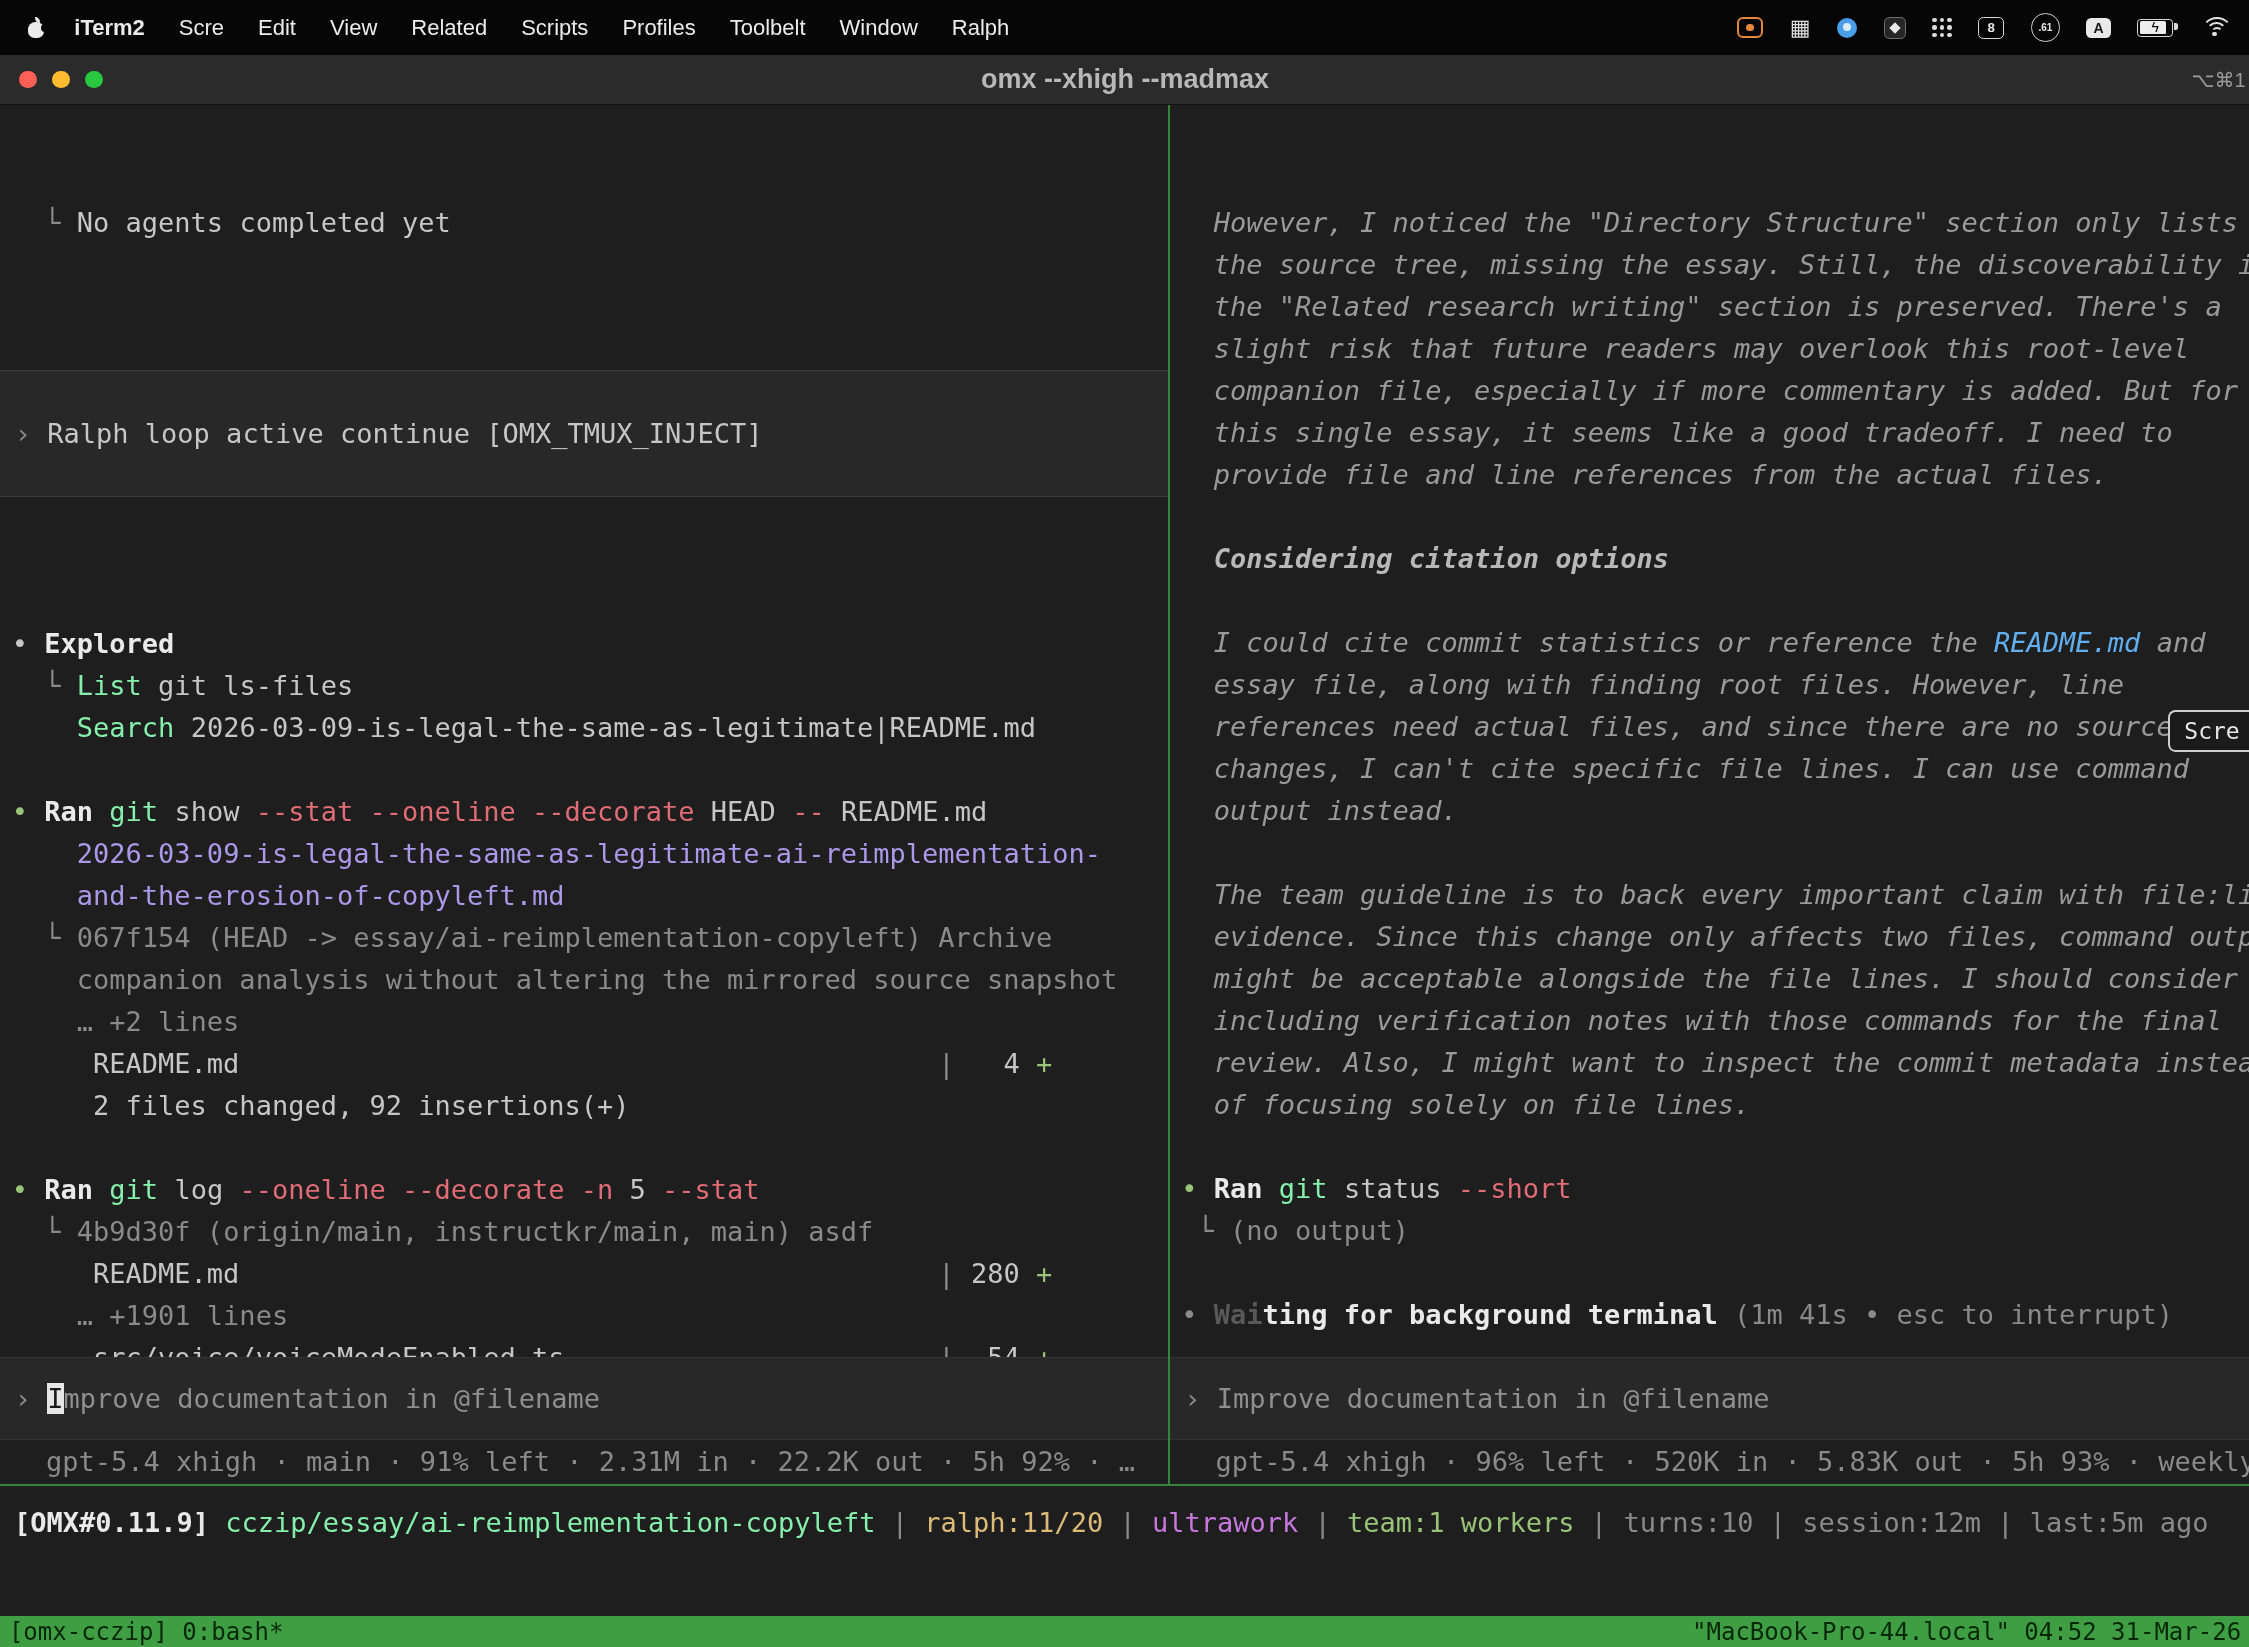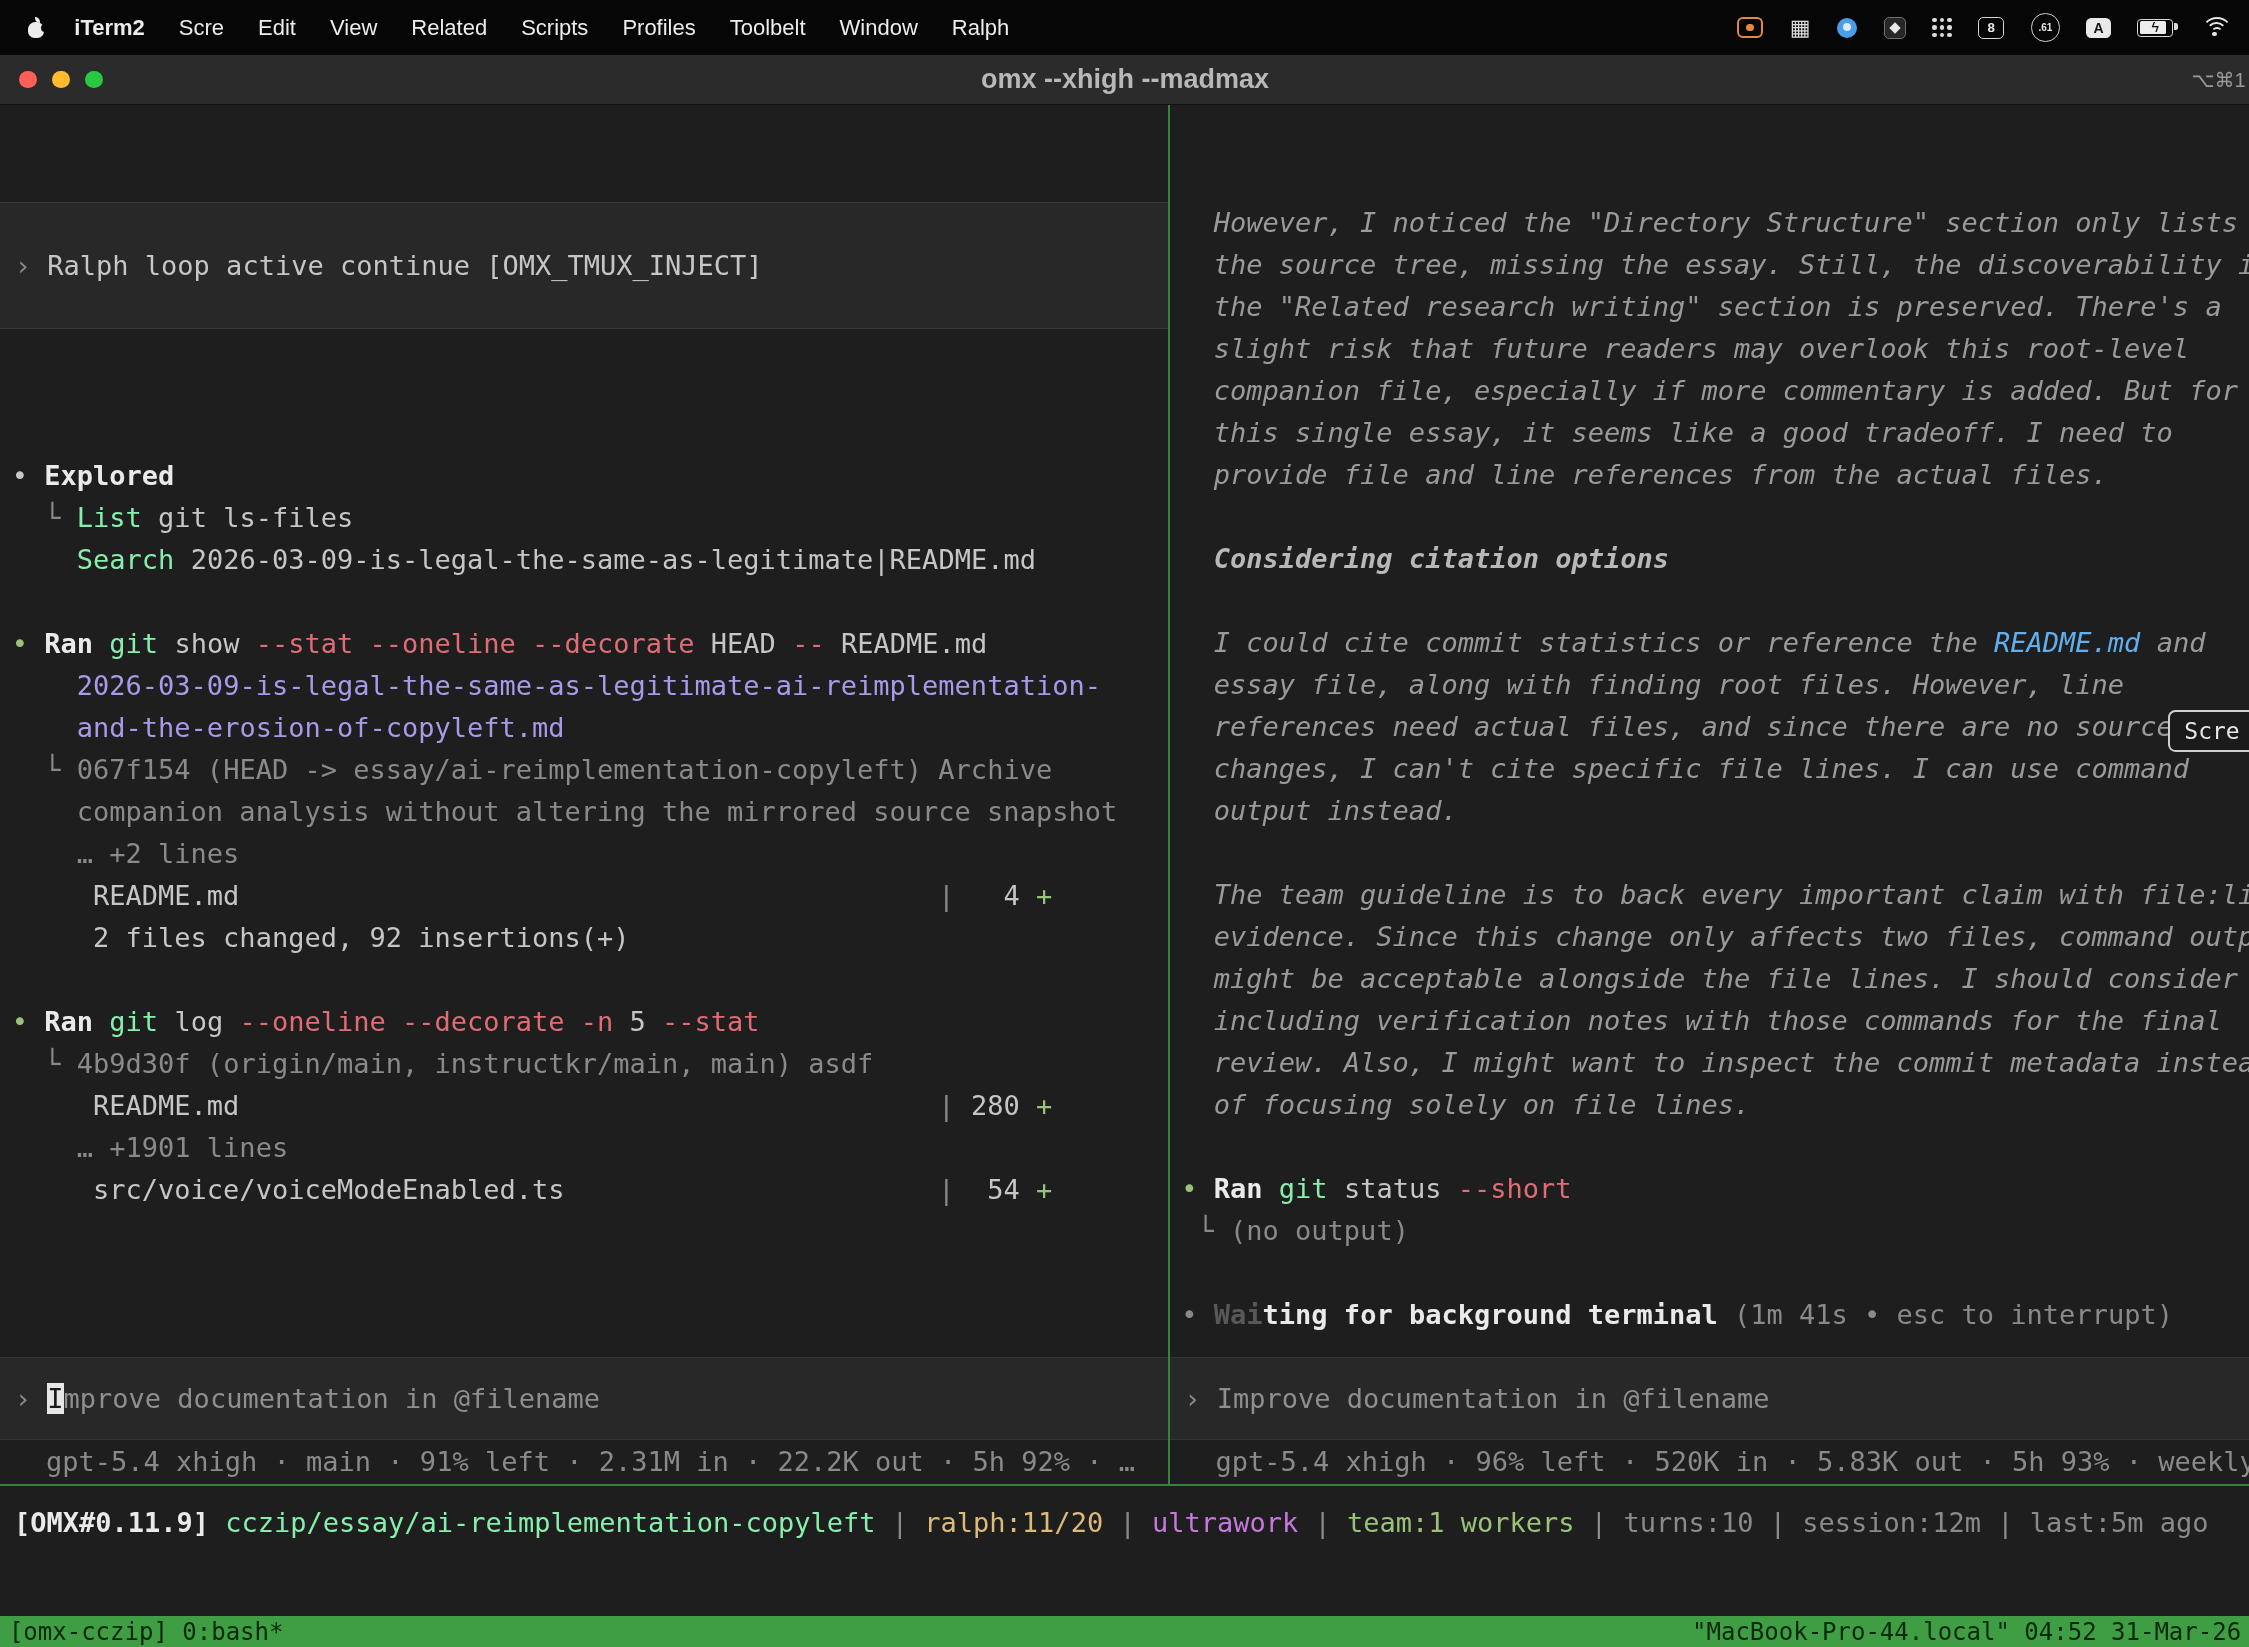--- a/index.html
+++ b/index.html
@@ -156,20 +156,21 @@
     </div>
     <div class="win-title">omx --xhigh --madmax</div>
     <div class="win-hint">⌥⌘1</div>
   </div>
 
   <div class="terminal">
     <div class="panes">
 
       <div class="pane left">
         <div class="pane-flow">
+          <div><div class="tl"><span class="c-d">  └ </span><span class="c-w">No agents completed yet</span></div><div class="tl">&nbsp;</div></div>
           <div class="banner">
             <span class="c-d">› </span><span class="c-w">Ralph loop active continue [OMX_TMUX_INJECT]</span>
           </div>
           <div><div class="tl">&nbsp;</div><div class="tl"><span class="c-w">• </span><span class="c-b">Explored</span></div><div class="tl"><span class="c-d">  └ </span><span class="c-bl">List</span><span class="c-w"> git ls-files</span></div><div class="tl"><span class="c-w">    </span><span class="c-bl">Search</span><span class="c-w"> 2026-03-09-is-legal-the-same-as-legitimate|README.md</span></div><div class="tl">&nbsp;</div><div class="tl"><span class="c-g">• </span><span class="c-b">Ran</span><span class="c-w"> </span><span class="c-bl">git</span><span class="c-w"> show </span><span class="c-rd">--stat --oneline --decorate</span><span class="c-w"> HEAD </span><span class="c-rd">--</span><span class="c-w"> README.md</span></div><div class="tl"><span class="c-w">    </span><span class="c-pu">2026-03-09-is-legal-the-same-as-legitimate-ai-reimplementation-</span></div><div class="tl"><span class="c-w">    </span><span class="c-pu">and-the-erosion-of-copyleft.md</span></div><div class="tl"><span class="c-d">  └ </span><span class="c-d">067f154 (HEAD -&gt; essay/ai-reimplementation-copyleft) Archive</span></div><div class="tl"><span class="c-d">    companion analysis without altering the mirrored source snapshot</span></div><div class="tl"><span class="c-d">    … +2 lines</span></div><div class="tl"><span class="c-w">     README.md</span><span class="c-d">                                           |</span><span class="c-w">   4 </span><span class="c-g">+</span></div><div class="tl"><span class="c-w">     2 files changed, 92 insertions(+)</span></div><div class="tl">&nbsp;</div><div class="tl"><span class="c-g">• </span><span class="c-b">Ran</span><span class="c-w"> </span><span class="c-bl">git</span><span class="c-w"> log </span><span class="c-rd">--oneline --decorate</span><span class="c-w"> </span><span class="c-rd">-n</span><span class="c-w"> 5 </span><span class="c-rd">--stat</span></div><div class="tl"><span class="c-d">  └ </span><span class="c-d">4b9d30f (origin/main, instructkr/main, main) asdf</span></div><div class="tl"><span class="c-w">     README.md</span><span class="c-d">                                           |</span><span class="c-w"> 280 </span><span class="c-g">+</span></div><div class="tl"><span class="c-d">    … +1901 lines</span></div><div class="tl"><span class="c-w">     src/voice/voiceModeEnabled.ts</span><span class="c-d">                       |</span><span class="c-w">  54 </span><span class="c-g">+</span></div></div>
         </div>
         <div class="input-strip"><span class="c-d">› </span><span class="cursor">I</span><span class="c-inp">mprove documentation in @filename</span></div>
         <div class="pane-status c-d">gpt-5.4 xhigh · main · 91% left · 2.31M in · 22.2K out · 5h 92% · …</div>
       </div>
 
       <div class="v-divider"></div>

